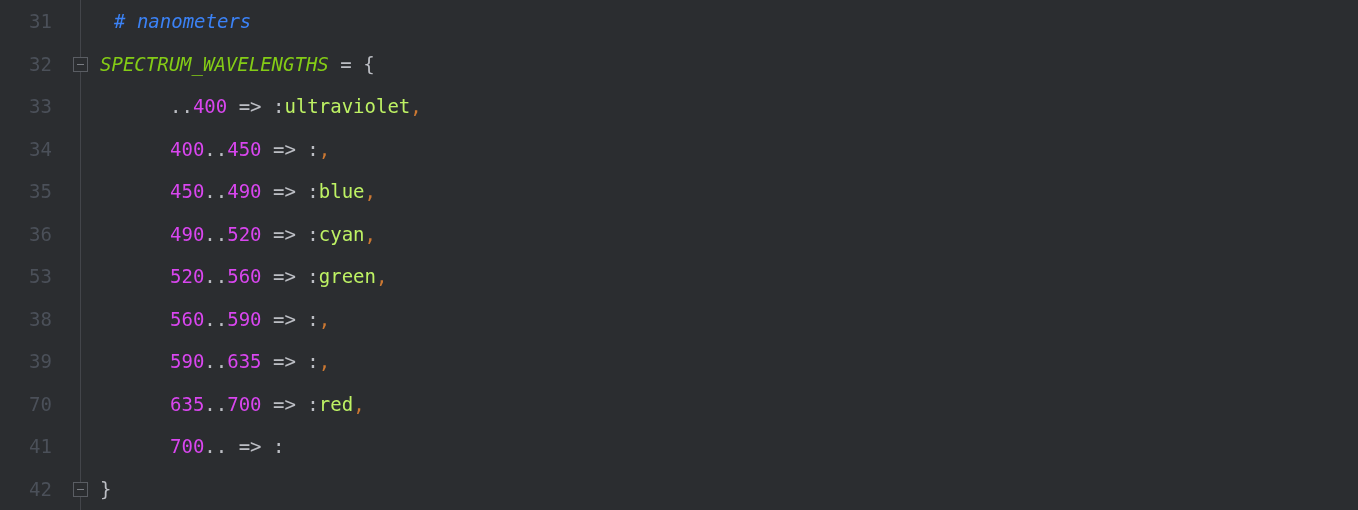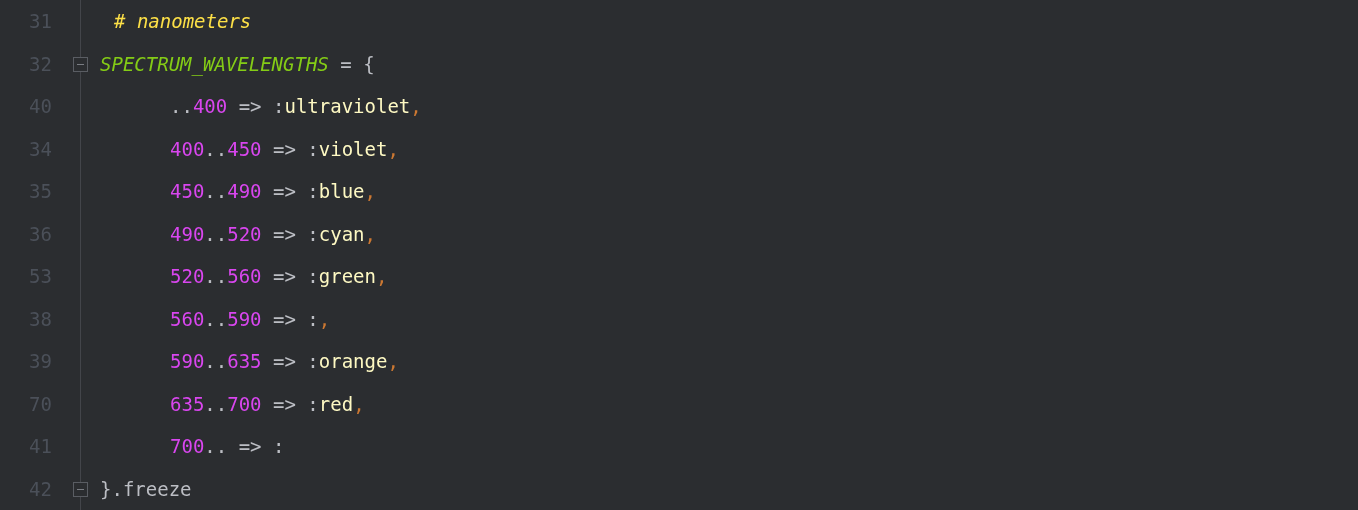--- a/index.html
+++ b/index.html
@@ -66,39 +66,39 @@
       background: #2b2d30;
       display: flex;
       flex-direction: column;
     }
     .code-line {
       height: 42.5px;
       display: flex;
       align-items: center;
       white-space: pre;
     }
-    .c-comment { color: #fde047; font-style: italic; }
+    .c-comment { color: #3b82f6; font-style: italic; }
     .c-const { color: #84cc16; font-style: italic; }
     .c-default { color: #bcbec4; }
     .c-num { color: #d946ef; }
     .c-op { color: #bcbec4; }
     .c-symcolon { color: #bcbec4; }
-    .c-sym { color: #fef9c3; }
+    .c-sym { color: #bef264; }
     .c-comma { color: #cc7832; }
     .c-brace { color: #bcbec4; }
     .indent1 { padding-left: 14px; }
     .indent2 { padding-left: 70px; }
   </style>
 </head>
 <body>
 
 <div class="gutter" id="gutter">
     <div class="line-num">31</div>
     <div class="line-num">32</div>
-    <div class="line-num">40</div>
+    <div class="line-num">33</div>
     <div class="line-num">34</div>
     <div class="line-num">35</div>
     <div class="line-num">36</div>
     <div class="line-num">53</div>
     <div class="line-num">38</div>
     <div class="line-num">39</div>
     <div class="line-num">70</div>
     <div class="line-num">41</div>
     <div class="line-num">42</div>
   </div>
@@ -108,22 +108,22 @@
       <div class="fold-minus"></div>
     </div>
   <div id="fold-close" class="fold-icon" style="top: 481.75px;">
       <div class="fold-minus"></div>
     </div>
 </div>
 <div class="code" id="code">
     <div class="code-line indent1"><span class="c-comment"># nanometers</span></div>
     <div class="code-line indent0"><span class="c-const">SPECTRUM_WAVELENGTHS</span><span class="c-default"> </span><span class="c-op">=</span><span class="c-default"> </span><span class="c-brace">{</span></div>
     <div class="code-line indent2"><span class="c-op">..</span><span class="c-num">400</span><span class="c-default"> </span><span class="c-op">=&gt;</span><span class="c-default"> </span><span class="c-symcolon">:</span><span class="c-sym">ultraviolet</span><span class="c-comma">,</span></div>
-    <div class="code-line indent2"><span class="c-num">400</span><span class="c-op">..</span><span class="c-num">450</span><span class="c-default"> </span><span class="c-op">=&gt;</span><span class="c-default"> </span><span class="c-symcolon">:</span><span class="c-sym">violet</span><span class="c-comma">,</span></div>
+    <div class="code-line indent2"><span class="c-num">400</span><span class="c-op">..</span><span class="c-num">450</span><span class="c-default"> </span><span class="c-op">=&gt;</span><span class="c-default"> </span><span class="c-symcolon">:</span><span class="c-comma">,</span></div>
     <div class="code-line indent2"><span class="c-num">450</span><span class="c-op">..</span><span class="c-num">490</span><span class="c-default"> </span><span class="c-op">=&gt;</span><span class="c-default"> </span><span class="c-symcolon">:</span><span class="c-sym">blue</span><span class="c-comma">,</span></div>
     <div class="code-line indent2"><span class="c-num">490</span><span class="c-op">..</span><span class="c-num">520</span><span class="c-default"> </span><span class="c-op">=&gt;</span><span class="c-default"> </span><span class="c-symcolon">:</span><span class="c-sym">cyan</span><span class="c-comma">,</span></div>
     <div class="code-line indent2"><span class="c-num">520</span><span class="c-op">..</span><span class="c-num">560</span><span class="c-default"> </span><span class="c-op">=&gt;</span><span class="c-default"> </span><span class="c-symcolon">:</span><span class="c-sym">green</span><span class="c-comma">,</span></div>
     <div class="code-line indent2"><span class="c-num">560</span><span class="c-op">..</span><span class="c-num">590</span><span class="c-default"> </span><span class="c-op">=&gt;</span><span class="c-default"> </span><span class="c-symcolon">:</span><span class="c-comma">,</span></div>
-    <div class="code-line indent2"><span class="c-num">590</span><span class="c-op">..</span><span class="c-num">635</span><span class="c-default"> </span><span class="c-op">=&gt;</span><span class="c-default"> </span><span class="c-symcolon">:</span><span class="c-sym">orange</span><span class="c-comma">,</span></div>
+    <div class="code-line indent2"><span class="c-num">590</span><span class="c-op">..</span><span class="c-num">635</span><span class="c-default"> </span><span class="c-op">=&gt;</span><span class="c-default"> </span><span class="c-symcolon">:</span><span class="c-comma">,</span></div>
     <div class="code-line indent2"><span class="c-num">635</span><span class="c-op">..</span><span class="c-num">700</span><span class="c-default"> </span><span class="c-op">=&gt;</span><span class="c-default"> </span><span class="c-symcolon">:</span><span class="c-sym">red</span><span class="c-comma">,</span></div>
     <div class="code-line indent2"><span class="c-num">700</span><span class="c-op">..</span><span class="c-default"> </span><span class="c-op">=&gt;</span><span class="c-default"> </span><span class="c-symcolon">:</span></div>
-    <div class="code-line indent0"><span class="c-brace">}</span><span class="c-default">.freeze</span></div>
+    <div class="code-line indent0"><span class="c-brace">}</span></div>
   </div>
 
 </body></html>

